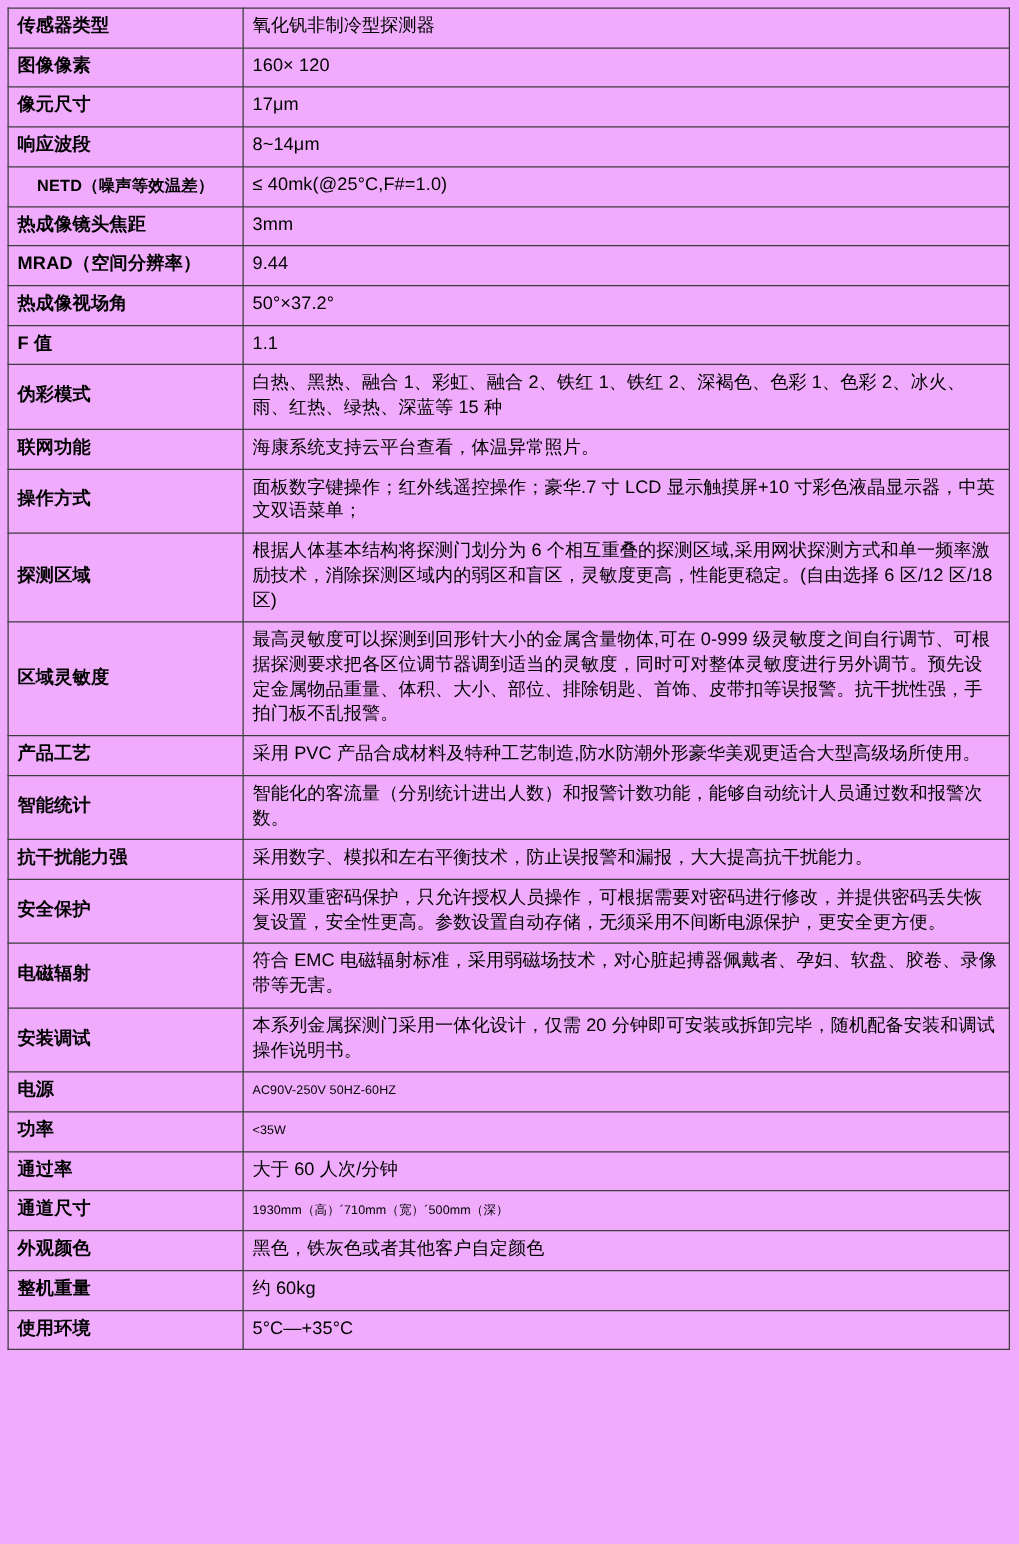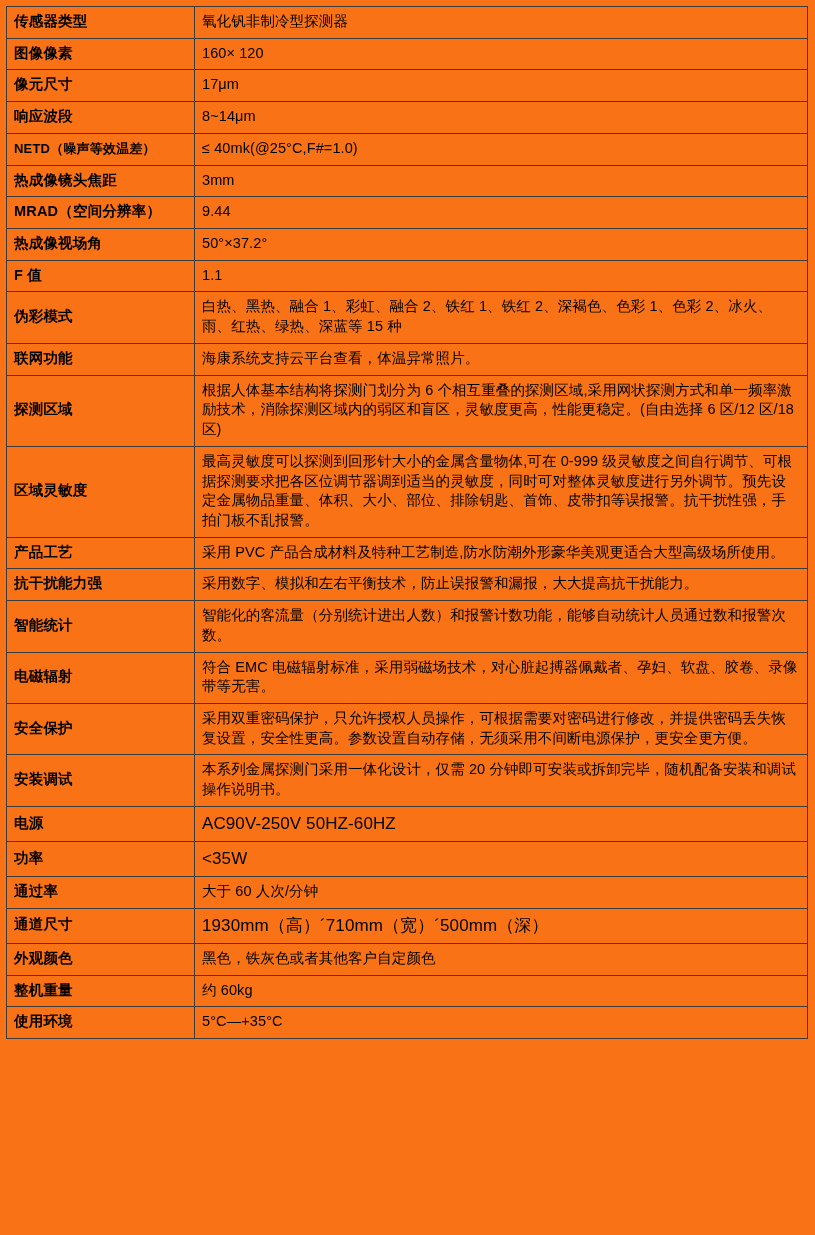--- a/index.html
+++ b/index.html
@@ -9,21 +9,21 @@
   }
   body {
     font-family: "Liberation Sans", "DejaVu Sans", sans-serif;
     color: #000000;
   }
   #page {
     width: 815px;
     height: 1235px;
     box-sizing: border-box;
     padding: 6px 8px 6px 6px;
-    background: #f97316;
+    background: #f0abfc;
     overflow: hidden;
   }
   table.spec {
     border-collapse: collapse;
     width: 801px;
     table-layout: fixed;
     border: 1px solid #3c3c3c;
   }
   table.spec col.c1 { width: 188px; }
   table.spec col.c2 { width: 613px; }
@@ -39,24 +39,25 @@
     letter-spacing: 0.2px;
     white-space: nowrap;
   }
   td.value {
     font-weight: normal;
     font-size: 14.5px;
     letter-spacing: 0.1px;
     word-break: break-all;
   }
   td.value.small {
-    font-size: 17px;
+    font-size: 10px;
   }
   td.label.small {
     font-size: 13px;
+    text-align: center;
   }
 </style>
 </head>
 <body>
 
 <div id="page">
   <table class="spec">
     <colgroup>
         <col class="c1">
         <col class="c2">
@@ -100,46 +101,50 @@
         </tr>
         <tr>
           <td class="label">伪彩模式</td>
           <td class="value">白热、黑热、融合 1、彩虹、融合 2、铁红 1、铁红 2、深褐色、色彩 1、色彩 2、冰火、雨、红热、绿热、深蓝等 15 种</td>
         </tr>
         <tr>
           <td class="label">联网功能</td>
           <td class="value">海康系统支持云平台查看，体温异常照片。</td>
         </tr>
         <tr>
+          <td class="label">操作方式</td>
+          <td class="value">面板数字键操作；红外线遥控操作；豪华.7 寸 LCD 显示触摸屏+10 寸彩色液晶显示器，中英文双语菜单；</td>
+        </tr>
+        <tr>
           <td class="label">探测区域</td>
           <td class="value">根据人体基本结构将探测门划分为 6 个相互重叠的探测区域,采用网状探测方式和单一频率激励技术，消除探测区域内的弱区和盲区，灵敏度更高，性能更稳定。(自由选择 6 区/12 区/18 区)</td>
         </tr>
         <tr>
           <td class="label">区域灵敏度</td>
           <td class="value">最高灵敏度可以探测到回形针大小的金属含量物体,可在 0-999 级灵敏度之间自行调节、可根据探测要求把各区位调节器调到适当的灵敏度，同时可对整体灵敏度进行另外调节。预先设定金属物品重量、体积、大小、部位、排除钥匙、首饰、皮带扣等误报警。抗干扰性强，手拍门板不乱报警。</td>
         </tr>
         <tr>
           <td class="label">产品工艺</td>
           <td class="value">采用 PVC 产品合成材料及特种工艺制造,防水防潮外形豪华美观更适合大型高级场所使用。</td>
         </tr>
         <tr>
+          <td class="label">智能统计</td>
+          <td class="value">智能化的客流量（分别统计进出人数）和报警计数功能，能够自动统计人员通过数和报警次数。</td>
+        </tr>
+        <tr>
           <td class="label">抗干扰能力强</td>
           <td class="value">采用数字、模拟和左右平衡技术，防止误报警和漏报，大大提高抗干扰能力。</td>
         </tr>
         <tr>
-          <td class="label">智能统计</td>
-          <td class="value">智能化的客流量（分别统计进出人数）和报警计数功能，能够自动统计人员通过数和报警次数。</td>
+          <td class="label">安全保护</td>
+          <td class="value">采用双重密码保护，只允许授权人员操作，可根据需要对密码进行修改，并提供密码丢失恢复设置，安全性更高。参数设置自动存储，无须采用不间断电源保护，更安全更方便。</td>
         </tr>
         <tr>
           <td class="label">电磁辐射</td>
           <td class="value">符合 EMC 电磁辐射标准，采用弱磁场技术，对心脏起搏器佩戴者、孕妇、软盘、胶卷、录像带等无害。</td>
-        </tr>
-        <tr>
-          <td class="label">安全保护</td>
-          <td class="value">采用双重密码保护，只允许授权人员操作，可根据需要对密码进行修改，并提供密码丢失恢复设置，安全性更高。参数设置自动存储，无须采用不间断电源保护，更安全更方便。</td>
         </tr>
         <tr>
           <td class="label">安装调试</td>
           <td class="value">本系列金属探测门采用一体化设计，仅需 20 分钟即可安装或拆卸完毕，随机配备安装和调试操作说明书。</td>
         </tr>
         <tr>
           <td class="label">电源</td>
           <td class="value small">AC90V-250V   50HZ-60HZ</td>
         </tr>
         <tr>

